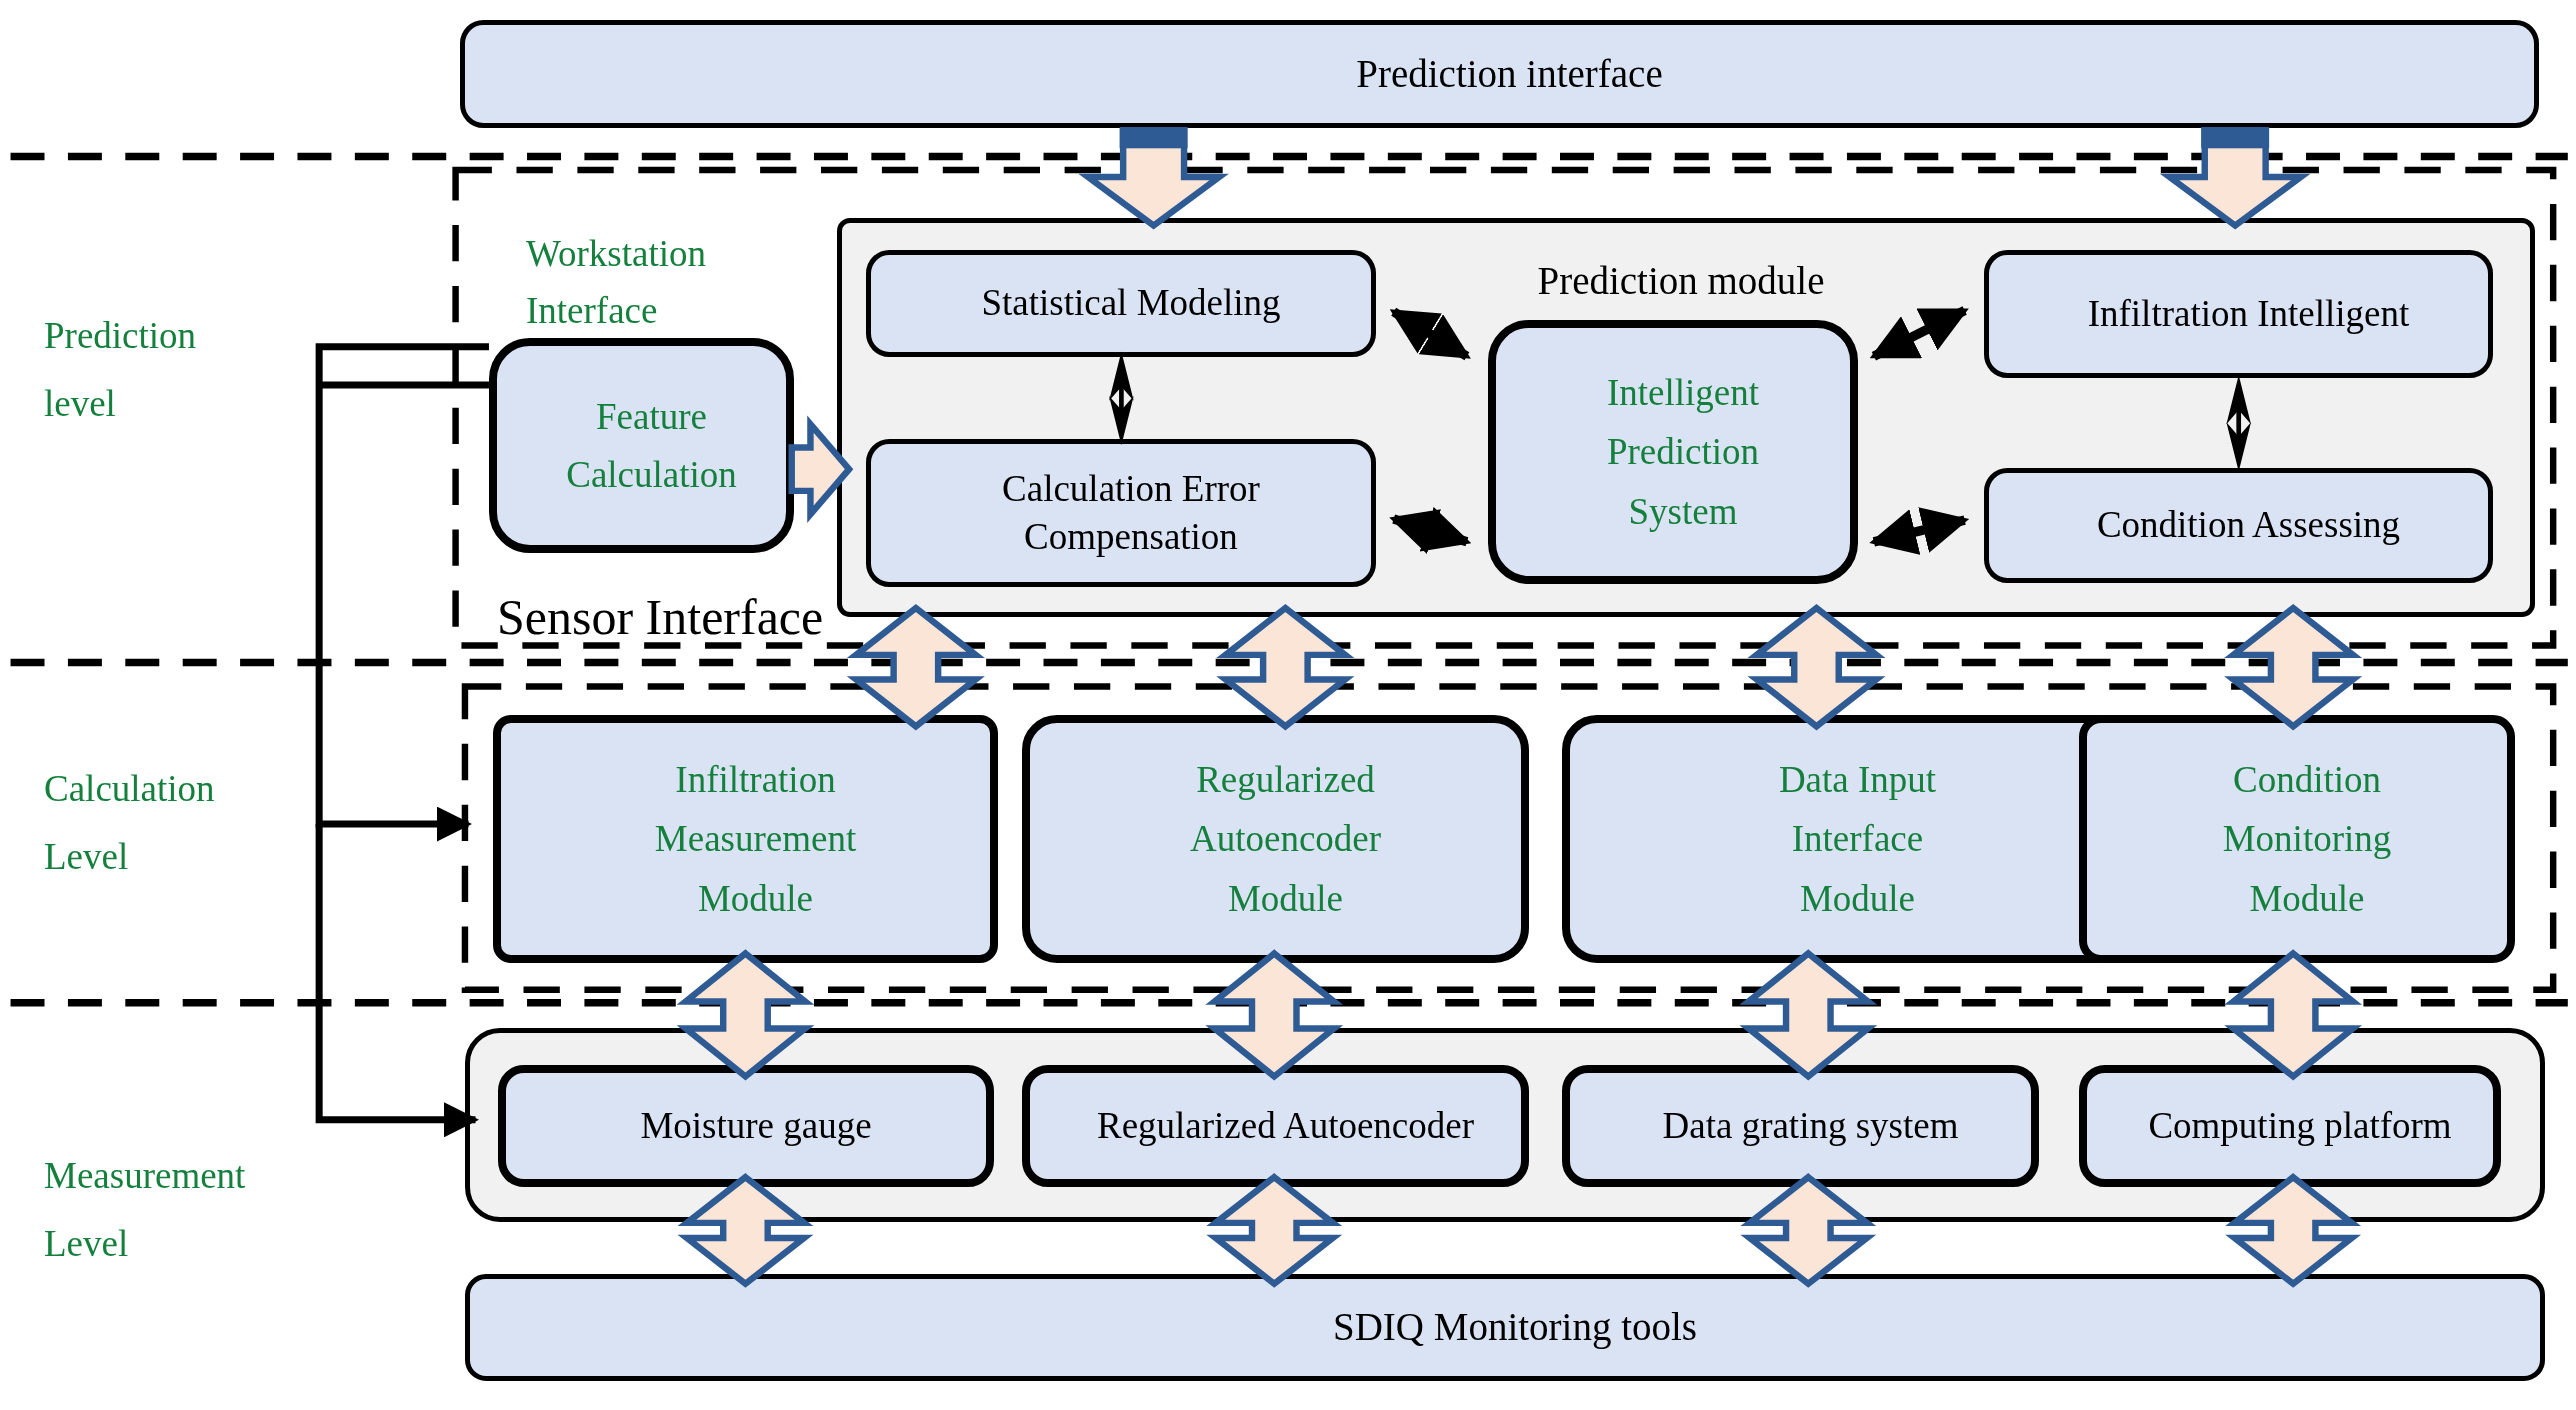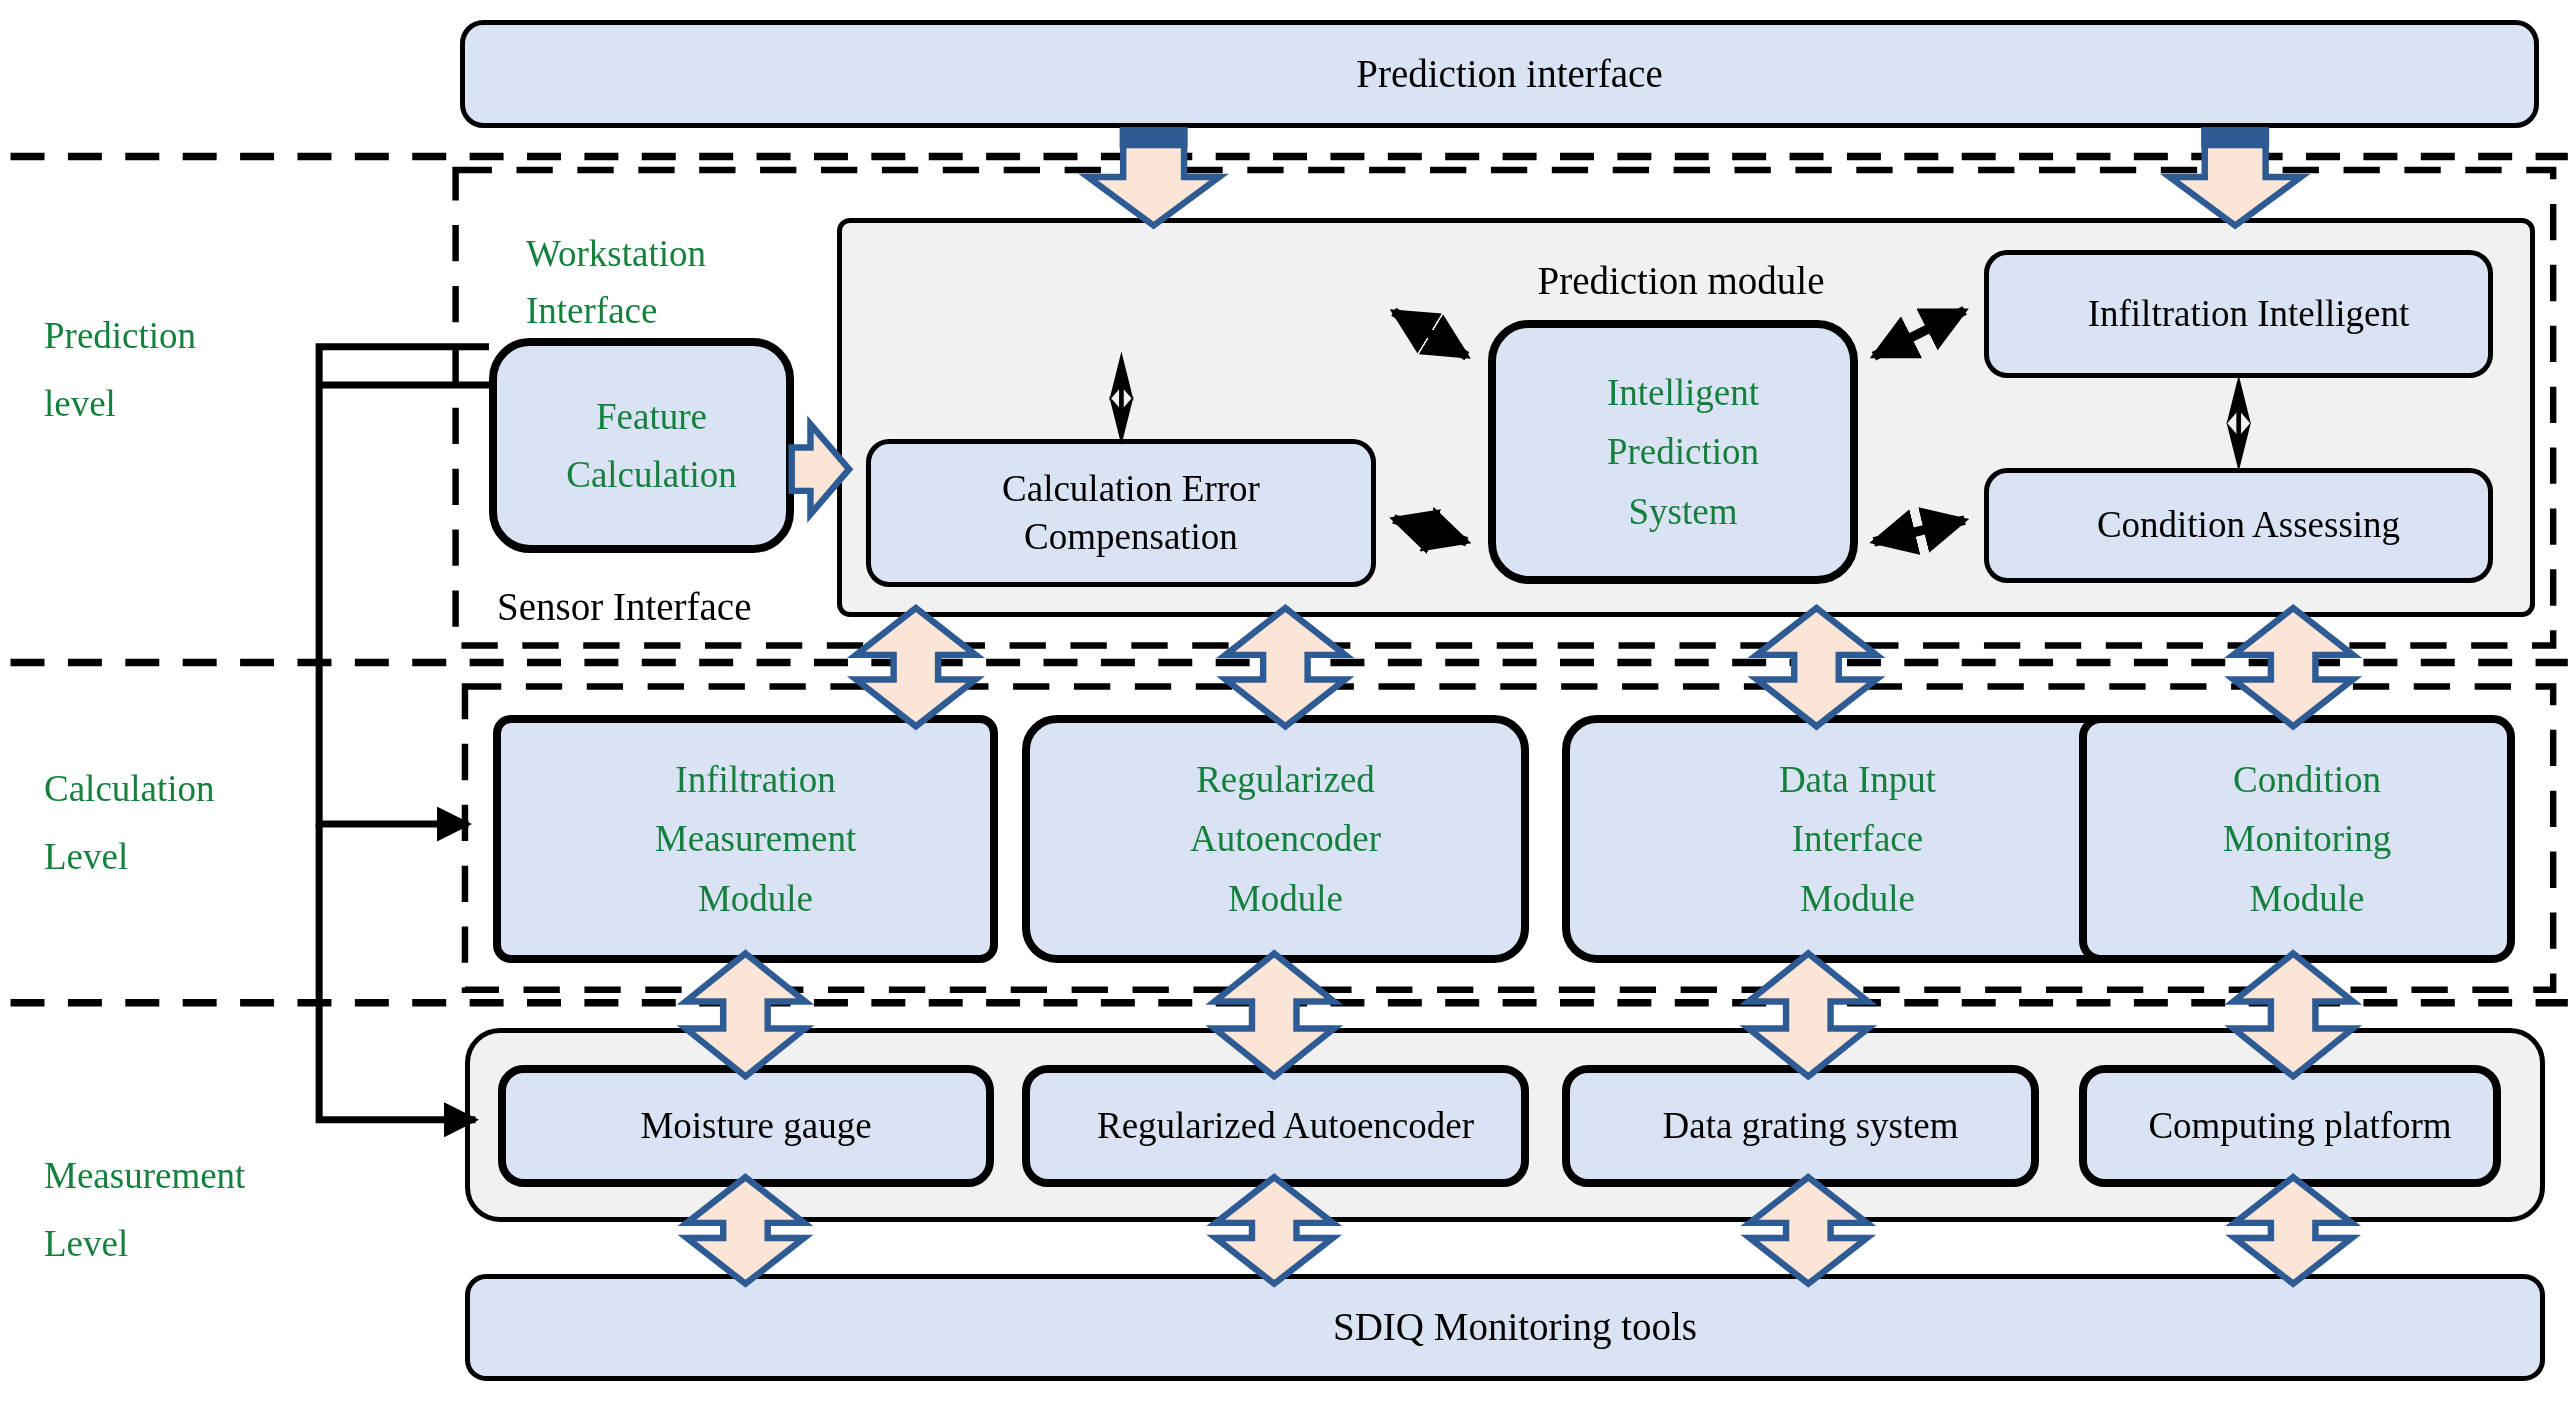--- a/index.html
+++ b/index.html
@@ -31,25 +31,26 @@
 Level</div>
     <div class="label red" style="left:44px;top:1142px;">Measurement
 Level</div>
 
     <div class="box" style="left:460px;top:20px;width:2079px;height:108px;font-size:39px;">Prediction interface</div>
 
     <div class="label red" style="left:526px;top:225px;line-height:1.55;">Workstation
 Interface</div>
     <div class="box thick red" style="left:489px;top:338px;width:305px;height:215px;line-height:1.55;">Feature
 Calculation</div>
-    <div class="label" style="left:497px;top:571px;font-size:39px;">Sensor Interface</div>
+    <div class="label" style="left:497px;top:571px;font-size:50px;">Sensor Interface</div>
 
     <div class="gray-container" style="left:837px;top:218px;width:1698px;height:399px;border-radius:13px;"></div>
     <div class="label" style="left:1517px;top:245px;width:328px;text-align:center;font-size:39px;">Prediction module</div>
 
+    <div class="box" style="left:866px;top:250px;width:510px;height:107px;">Statistical Modeling</div>
     <div class="box" style="left:866px;top:439px;width:510px;height:148px;">Calculation Error
 Compensation</div>
     <div class="box thick red" style="left:1488px;top:320px;width:370px;height:264px;line-height:1.6;">Intelligent
 Prediction
 System</div>
     <div class="box" style="left:1984px;top:250px;width:509px;height:128px;">Infiltration Intelligent</div>
     <div class="box" style="left:1984px;top:468px;width:509px;height:115px;">Condition Assessing</div>
 
     <div class="box thick red" style="left:493px;top:715px;width:505px;height:248px;border-radius:18px;line-height:1.6;">Infiltration
 Measurement

